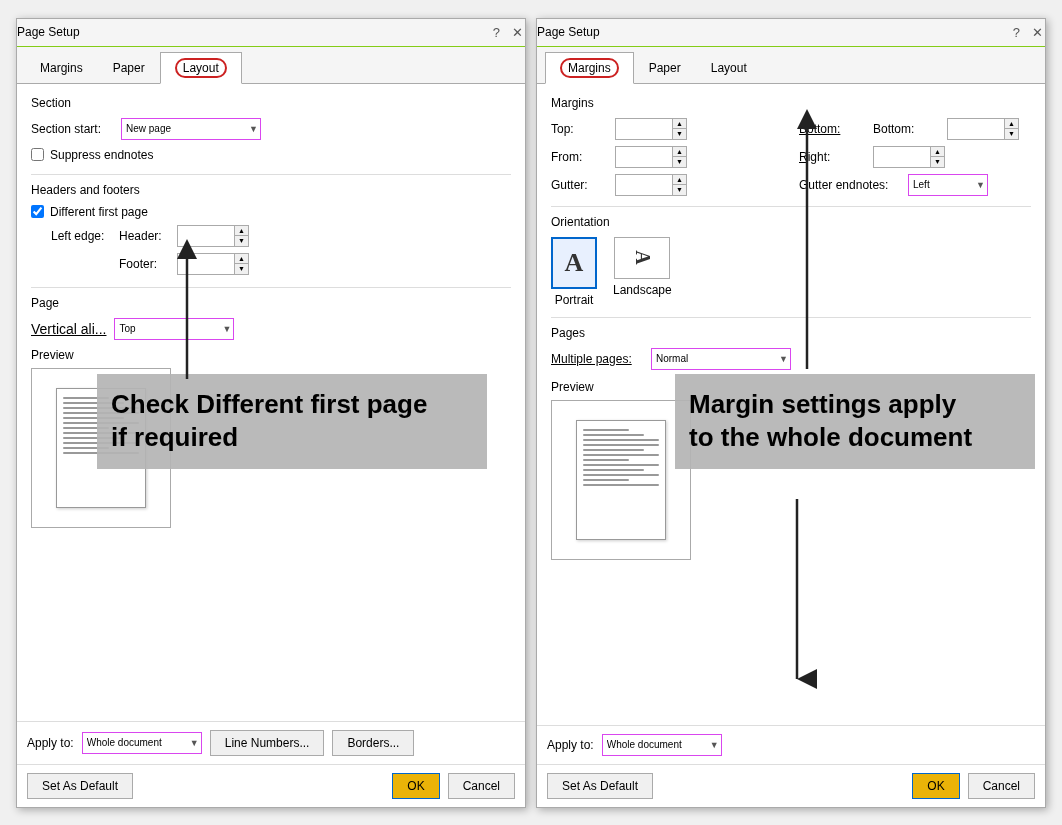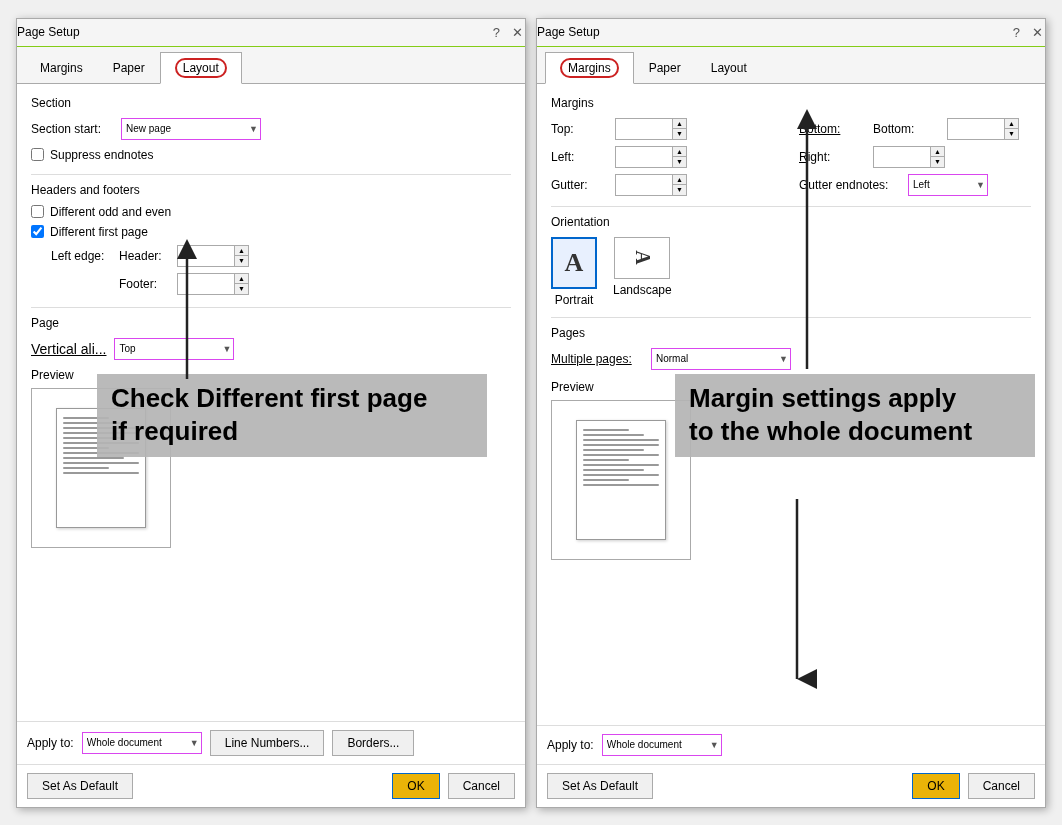--- a/index.html
+++ b/index.html
@@ -253,21 +253,21 @@
       cursor: pointer;
       height: 26px;
     }
     .btn-primary {
       background: #eab308;
       border: 1px solid #0066cc;
     }
     .annotation-box {
       position: absolute;
       background: rgba(180,180,180,0.92);
-      padding: 8px 14px;
+      padding: 14px 14px;
       font-size: 22px;
       font-weight: bold;
       color: #000;
       line-height: 1.3;
       z-index: 10;
     }
     .arrow-svg {
       position: absolute;
       z-index: 11;
       pointer-events: none;
@@ -371,24 +371,20 @@
         </div>
         <div class="checkbox-row">
           <input type="checkbox" style="">
           <span>Suppress endnotes</span>
         </div>
       </div>
       <hr class="divider">
 
       <div class="section-group">
         <div class="section-group-title">Headers and footers</div>
-        <div class="checkbox-row">
-          <input type="checkbox" style="">
-          <span>Different odd and even</span>
-        </div>
         <div class="checkbox-row">
           <input type="checkbox" checked="" style="">
           <span>Different first page</span>
         </div>
         <div class="from-edge-row">
           <span class="from-edge-label">Left edge:</span>
           <span class="inner-label">Header:</span>
           <div class="spinbox">
             <input type="text" style="">
             <div class="spinbox-btns">
@@ -525,21 +521,21 @@
             <div class="spinbox">
               <input type="text" style="">
               <div class="spinbox-btns">
                 <button class="spinbox-btn">▲</button>
                 <button class="spinbox-btn">▼</button>
               </div>
             </div>
           </div>
 
           <div class="margin-row">
-            <span class="margin-label">Left:</span>
+            <span class="margin-label">From:</span>
             <div class="spinbox">
               <input type="text" style="">
               <div class="spinbox-btns">
                 <button class="spinbox-btn">▲</button>
                 <button class="spinbox-btn">▼</button>
               </div>
             </div>
           </div>
 
           <div class="margin-row">

